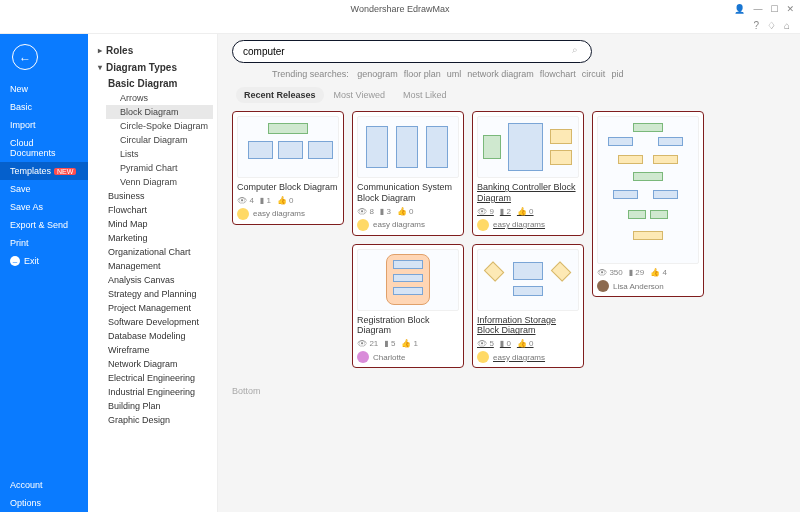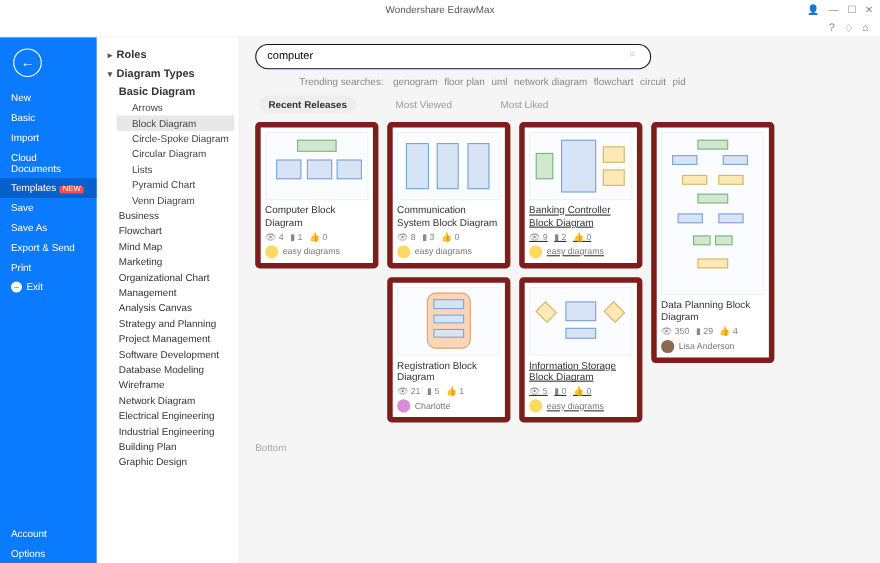--- a/index.html
+++ b/index.html
@@ -25,25 +25,25 @@
 .tree-cat{font-weight:600;font-size:10px;padding:2px 2px}
 .tree-item{font-size:9px;padding:2px 2px 2px 14px;color:#444;cursor:pointer}
 .tree-item.sel{background:#e8e8e8}
 .tree-cat2{font-size:9px;padding:2px 2px;color:#333;cursor:pointer}
 .content{flex:1;padding:6px 14px;overflow:hidden}
 .search-wrap{position:relative;margin-bottom:6px}
 .search{width:360px;padding:5px 10px;border:1px solid #0f172a;border-radius:12px;font-size:10px;outline:none}
 .search-icon{position:absolute;left:340px;top:4px;color:#bbb}
 .trending{font-size:9px;color:#888;margin-bottom:8px;padding-left:40px}
 .trending span{margin-right:6px;cursor:pointer}
-.tabs{display:flex;gap:28px;font-size:9px;margin-bottom:8px;padding-left:4px}
+.tabs{display:flex;gap:2px;font-size:9px;margin-bottom:8px;padding-left:4px}
 .tab{color:#999;padding:3px 8px;cursor:pointer}
 .tab.active{background:#eee;border-radius:9px;color:#333;font-weight:600}
 .grid{display:flex;flex-wrap:wrap;gap:8px;align-items:flex-start}
-.card{width:112px;background:#fff;border:5px solid #7f1d1d;border-radius:4px;padding:4px;font-size:9px}
+.card{width:112px;background:#fff;border:1px solid #7f1d1d;border-radius:4px;padding:4px;font-size:9px}
 .thumb{width:100%;height:62px;background:#fafcff;border:1px solid #f0f0f0;border-radius:2px;display:flex;align-items:center;justify-content:center;margin-bottom:4px;position:relative;overflow:hidden}
 .thumb.tall{height:148px}
 .th-box{position:absolute;background:#cfe8cf;border:1px solid #7ab87a}
 .th-box.b{background:#d6e4f5;border-color:#7aa5d6}
 .th-box.y{background:#fde9b5;border-color:#d6b76a}
 .th-box.o{background:#ffd6b5;border-color:#e0a06a}
 .card-title{font-size:9px;color:#333;line-height:1.2;margin-bottom:3px}
 .stats{display:flex;gap:6px;font-size:8px;color:#888;margin-bottom:3px;align-items:center}
 .stats span{display:flex;align-items:center;gap:2px}
 .author{display:flex;align-items:center;gap:4px;font-size:8px;color:#777}
@@ -253,21 +253,20 @@
               <div class="th-box b" style="left:60%;top:14%;width:25%;height:6%"></div>
               <div class="th-box y" style="left:20%;top:26%;width:25%;height:6%"></div>
               <div class="th-box y" style="left:55%;top:26%;width:25%;height:6%"></div>
               <div class="th-box" style="left:35%;top:38%;width:30%;height:6%"></div>
               <div class="th-box b" style="left:15%;top:50%;width:25%;height:6%"></div>
               <div class="th-box b" style="left:55%;top:50%;width:25%;height:6%"></div>
               <div class="th-box" style="left:30%;top:64%;width:18%;height:6%"></div>
               <div class="th-box" style="left:52%;top:64%;width:18%;height:6%"></div>
               <div class="th-box y" style="left:35%;top:78%;width:30%;height:6%"></div>
             </div>
-            <div class="card-title">Data Planning Block Diagram</div>
             <div class="stats">
               <span>👁 350</span>
               <span>▮ 29</span>
               <span>👍 4</span>
             </div>
             <div class="author">
               <span class="avatar br"></span>
               <span>Lisa Anderson</span>
             </div>
           </div>

